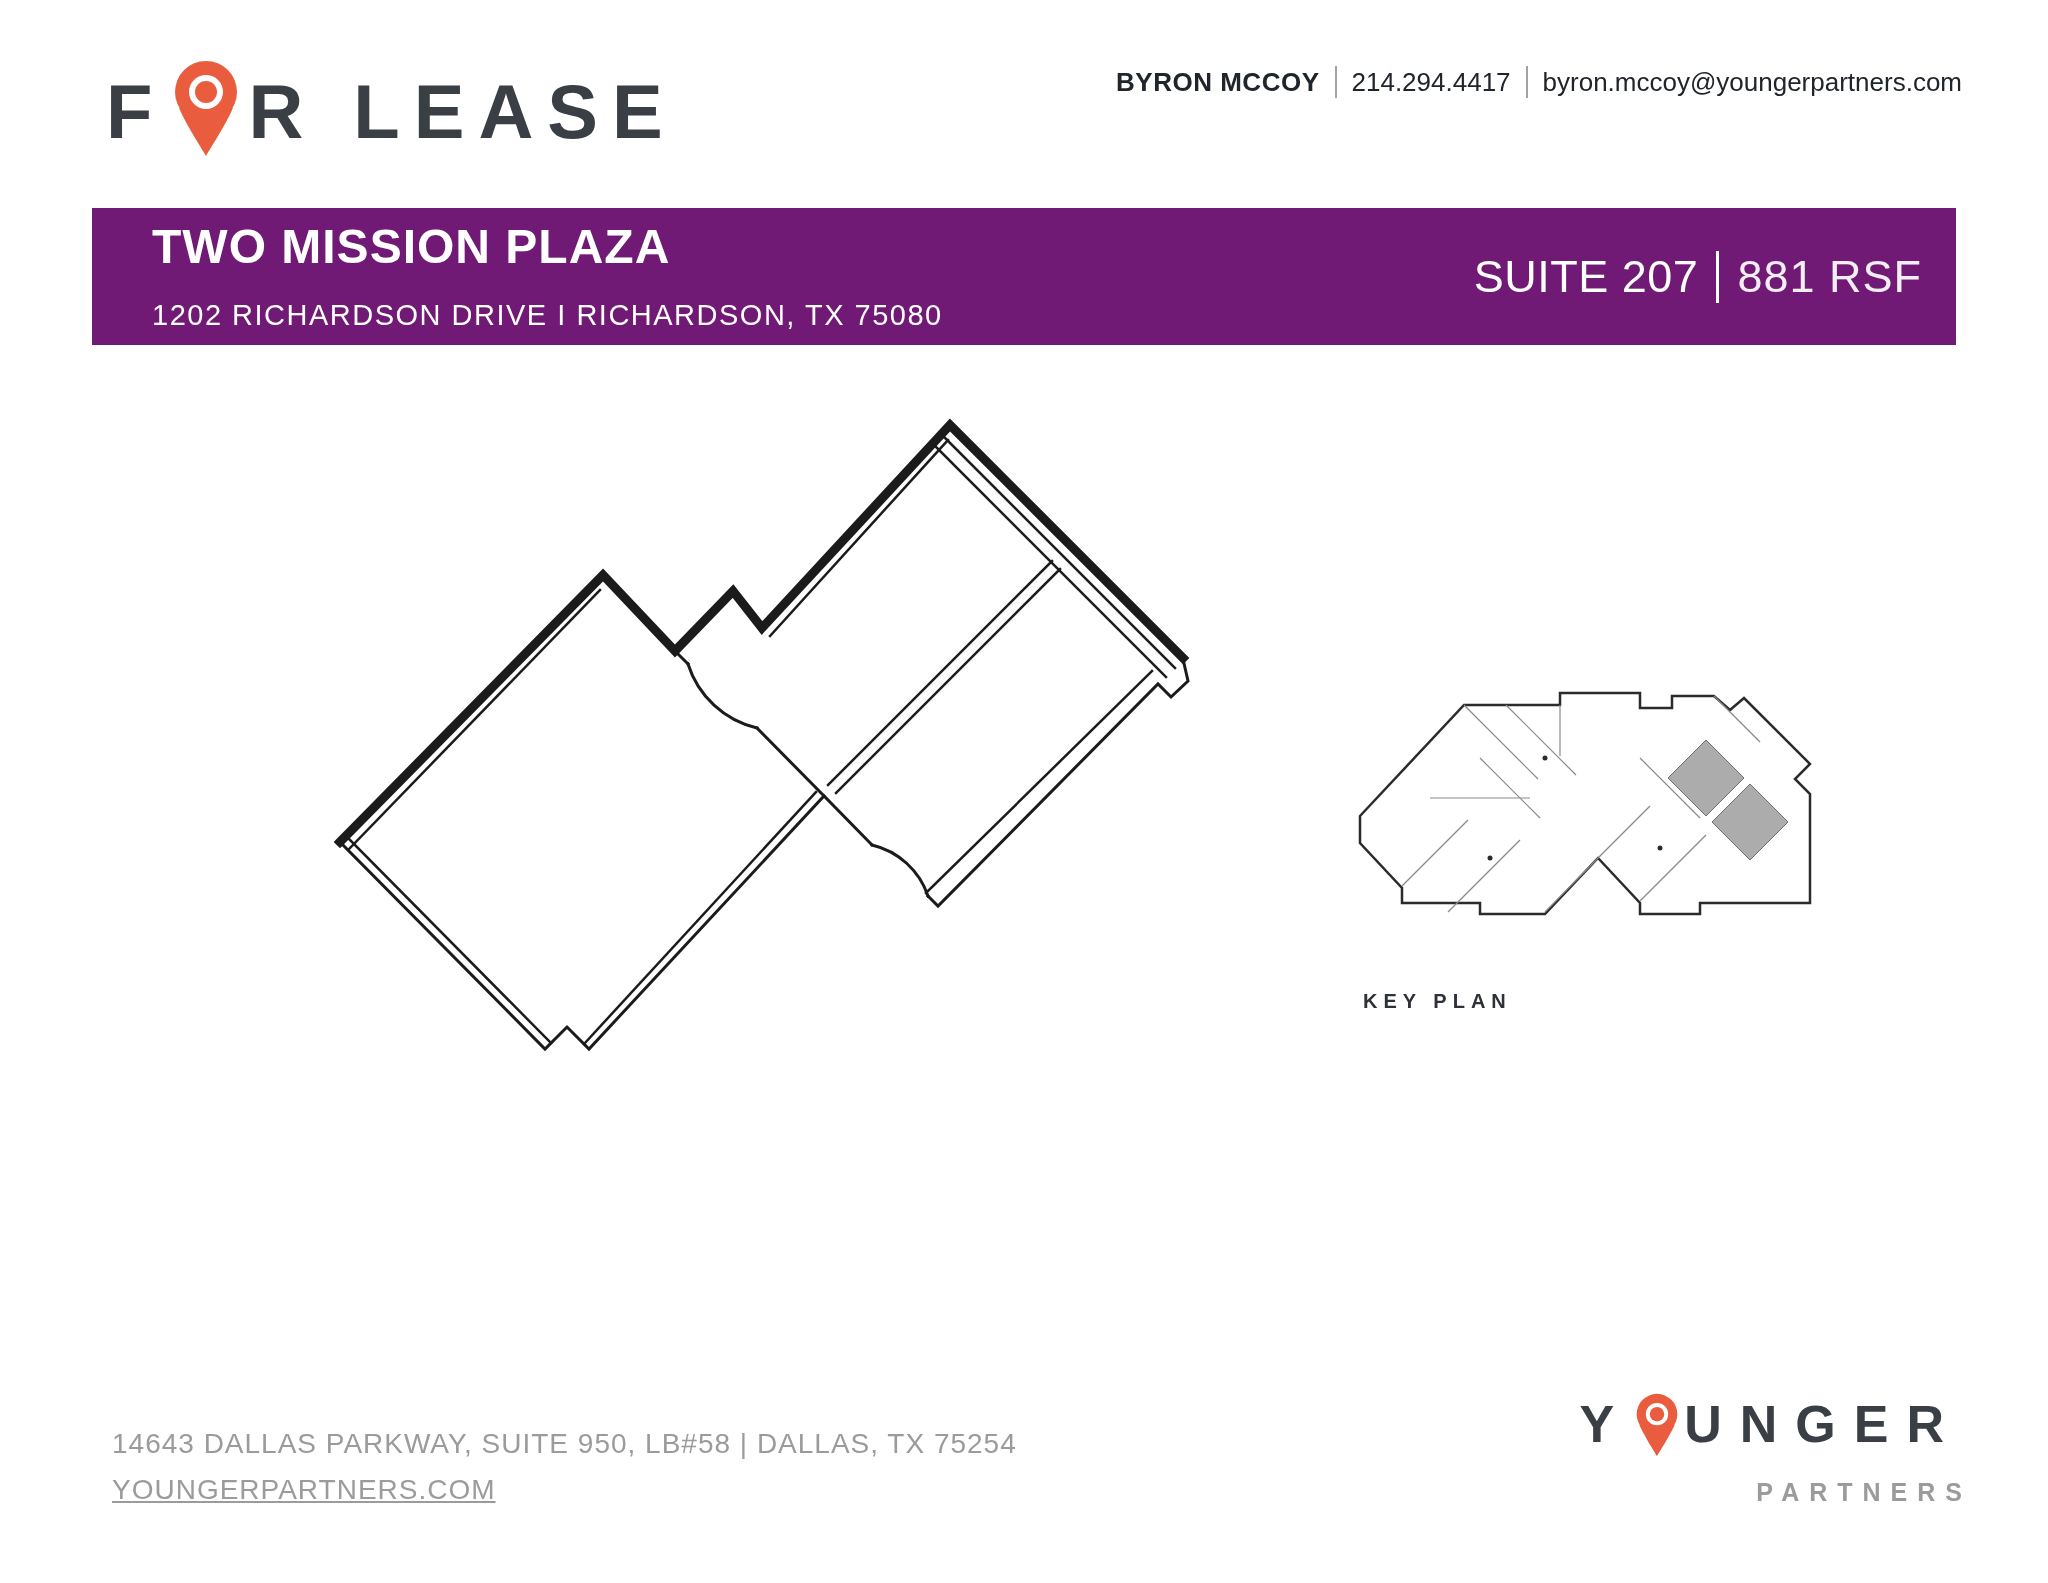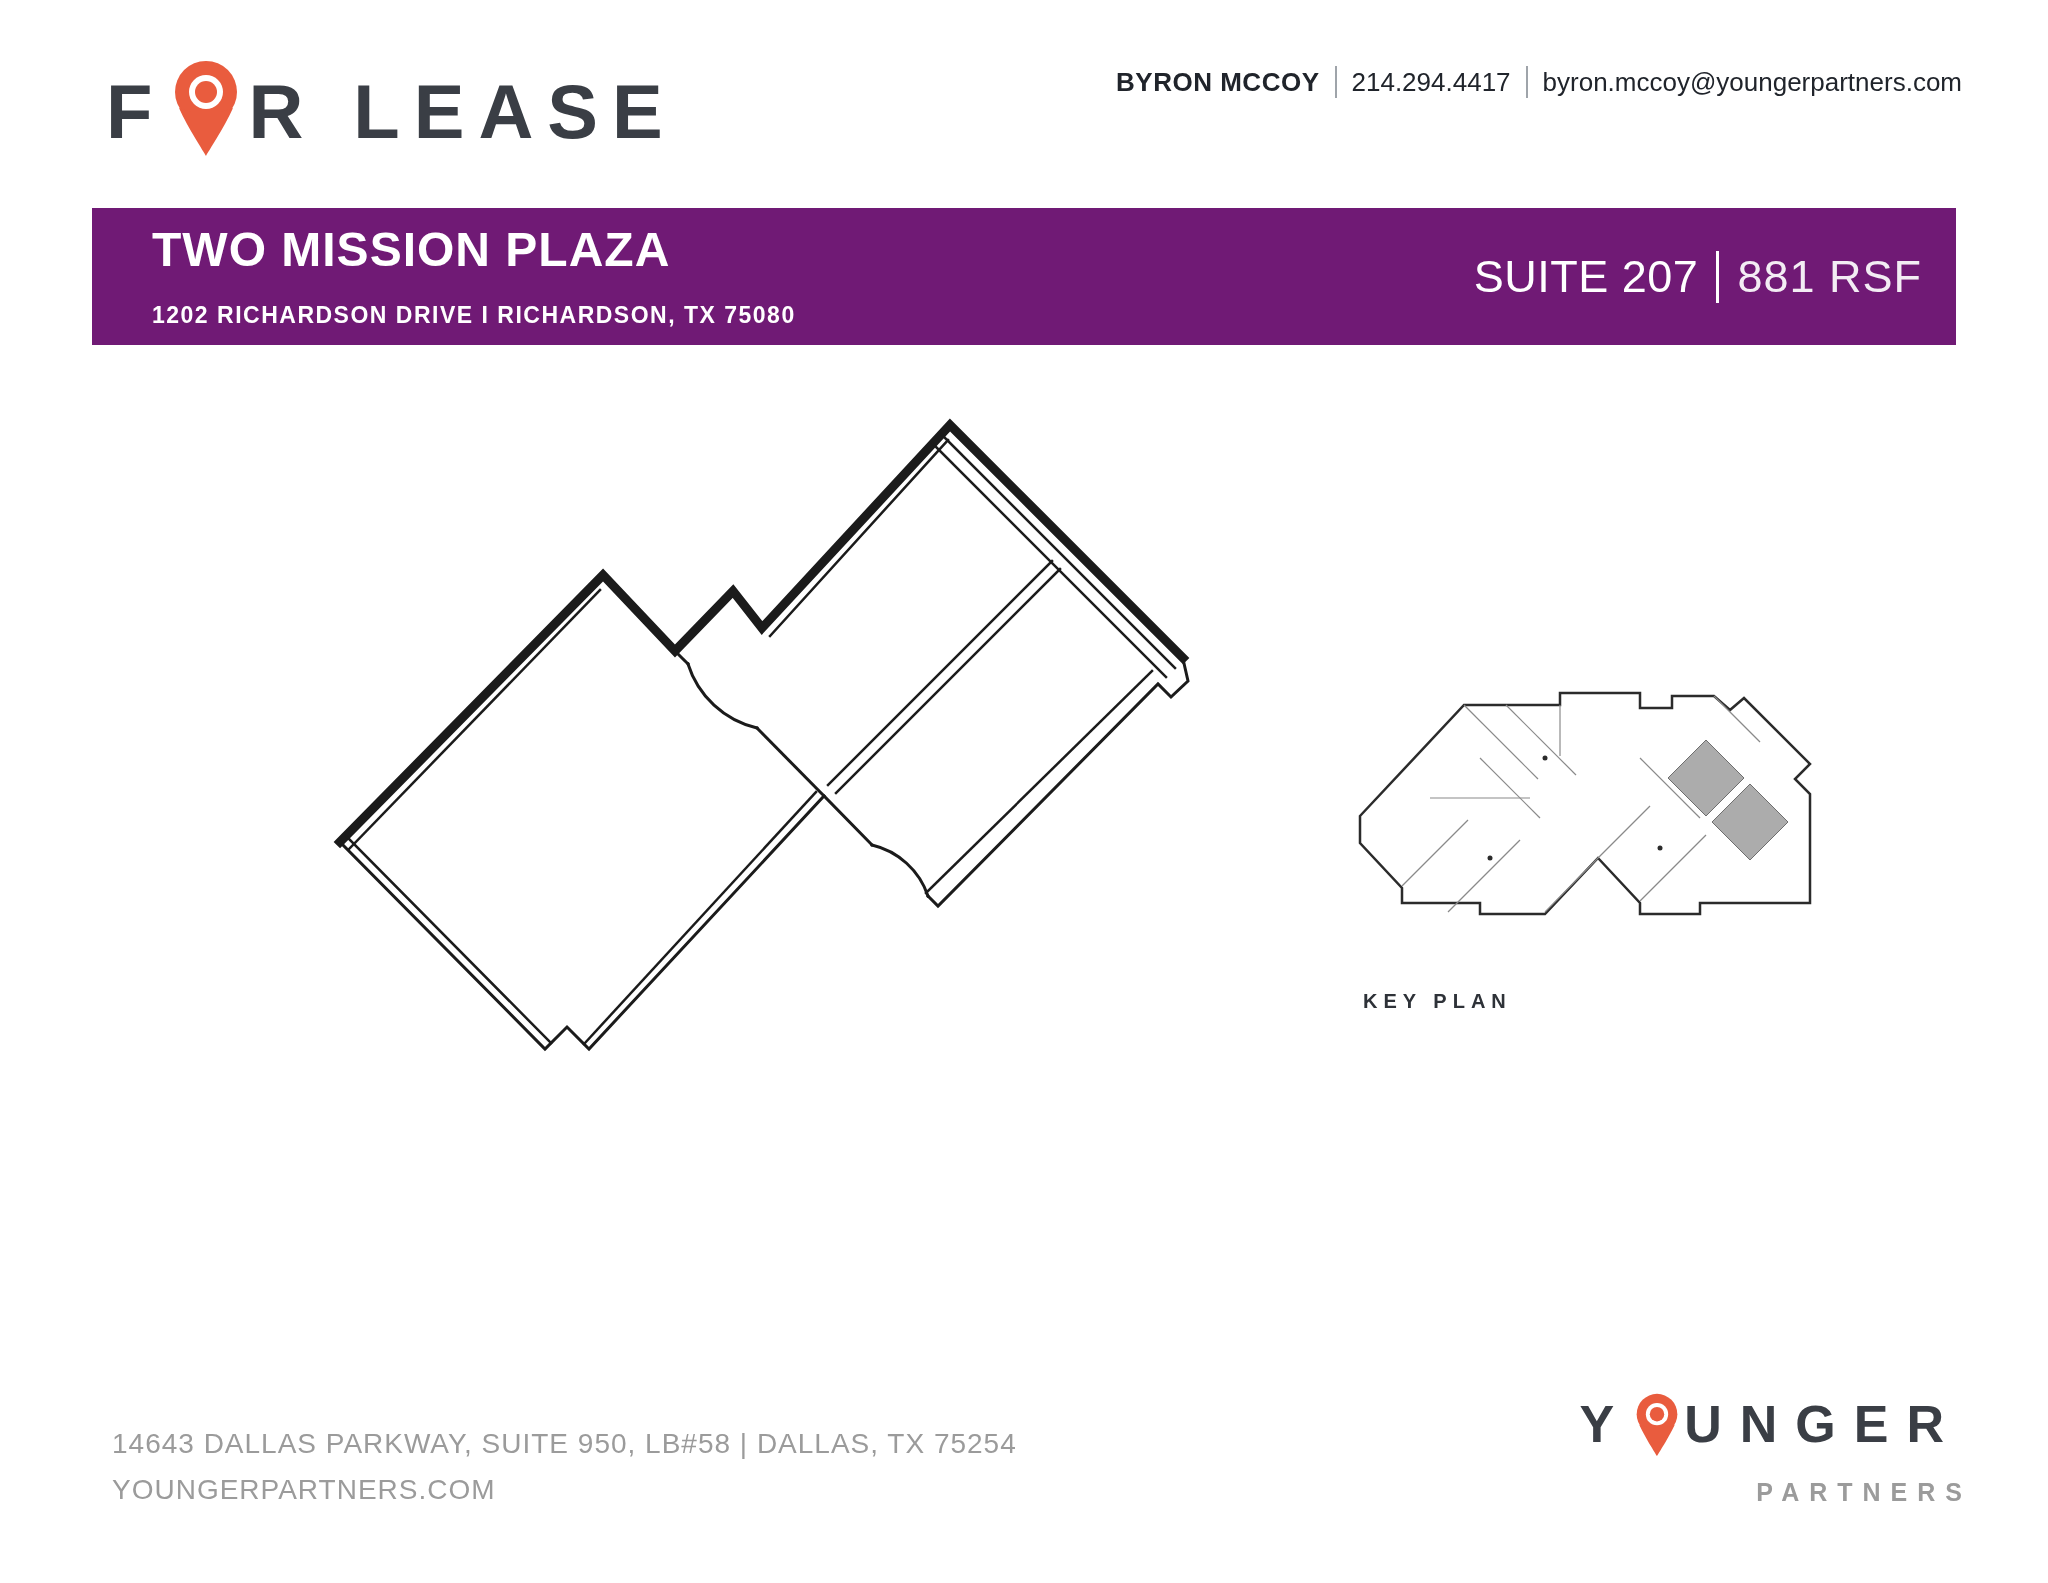--- a/index.html
+++ b/index.html
@@ -30,41 +30,41 @@
   .contact .vbar { width:2px; height:32px; background:#9FA4AA; }
 
   
   .banner {
     position:absolute; left:92px; top:208px; width:1864px; height:137px;
     background:#701a75; color:#ffffff;
     display:flex; justify-content:space-between; align-items:center;
   }
   .banner-left { padding-left:60px; }
   .banner-title { font-size:48px; font-weight:700; letter-spacing:1px; line-height:1.1; }
-  .banner-address { font-size:23px; font-weight:700; letter-spacing:1.5px; margin-top:26px; }
+  .banner-address { font-size:29px; font-weight:400; letter-spacing:1.5px; margin-top:26px; }
   .banner-right { display:flex; align-items:center; padding-right:34px; }
   .banner-suite { font-size:45px; font-weight:400; letter-spacing:0.5px; }
   .banner-vbar { width:3px; height:52px; background:#ffffff; margin:0 18px; }
   .banner-rsf { font-size:45px; font-weight:400; opacity:0.92; letter-spacing:1px; }
 
   
   .suite-plan { position:absolute; left:230px; top:380px; width:980px; height:700px; }
   .key-plan   { position:absolute; left:1340px; top:688px; width:480px; height:245px; }
   .key-plan-label {
     position:absolute; left:1363px; top:942px;
     font-size:20px; font-weight:700; letter-spacing:6px; color:#2E3238;margin-top:48px;
   }
 
   
   .footer-address, .footer-site {
     position:absolute; left:112px; color:#9B9B9B;
     font-size:28px; font-weight:400; letter-spacing:1px; white-space:nowrap;
   }
   .footer-address { top:1428px; }
-  .footer-site { top:1474px; }
+  .footer-site { top:1474px;text-decoration:underline; }
 
   .younger {
     position:absolute; right:86px; top:1398px;
     display:flex; flex-direction:column; align-items:flex-end;
   }
   .younger-row {
     display:flex; align-items:flex-start;
     font-size:52px; font-weight:700; letter-spacing:18px;
     color:#3A3E45; line-height:1;
   }

